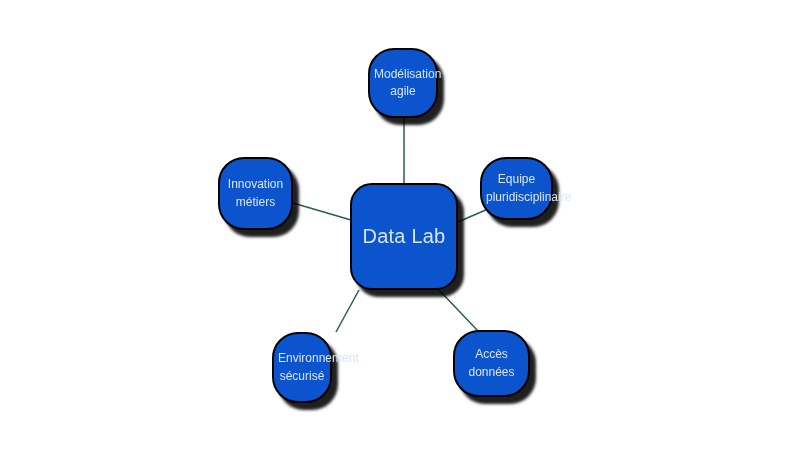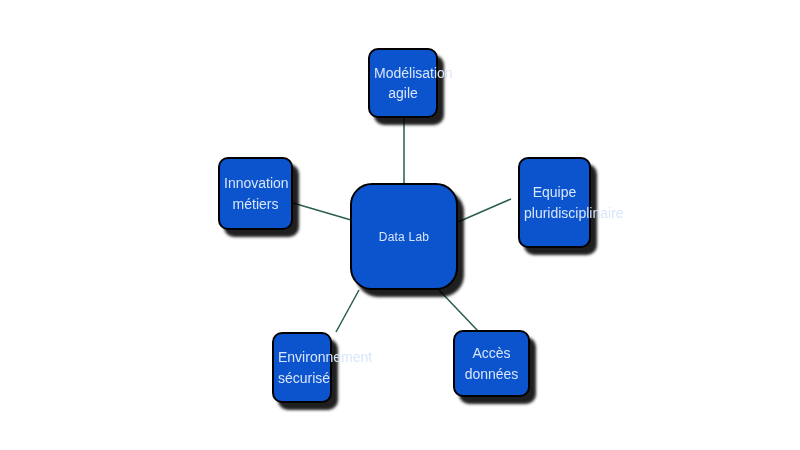--- a/index.html
+++ b/index.html
@@ -33,31 +33,31 @@
     align-items: center;
     justify-content: center;
     text-align: center;
   }
   .node-center {
     left: 350px;
     top: 183px;
     width: 108px;
     height: 107px;
     border-radius: 22px;
-    font-size: 12px;
+    font-size: 20px;
     letter-spacing: 0.2px;
   }
   .node-sm {
-    border-radius: 10px;
-    font-size: 14px;
+    border-radius: 26px;
+    font-size: 12px;
     line-height: 1.45;
     padding: 4px;
   }
   .node-top         { left: 368px; top: 48px;  width: 70px; height: 70px; }
-  .node-right       { left: 518px; top: 157px; width: 73px; height: 91px; }
+  .node-right       { left: 480px; top: 157px; width: 73px; height: 63px; }
   .node-left        { left: 218px; top: 157px; width: 75px; height: 73px; }
   .node-bottomleft  { left: 272px; top: 332px; width: 60px; height: 71px; }
   .node-bottomright { left: 453px; top: 330px; width: 77px; height: 67px; }
   .node-label {
     display: block;
     width: 100%;
   }
 </style>
 </head>
 <body>

